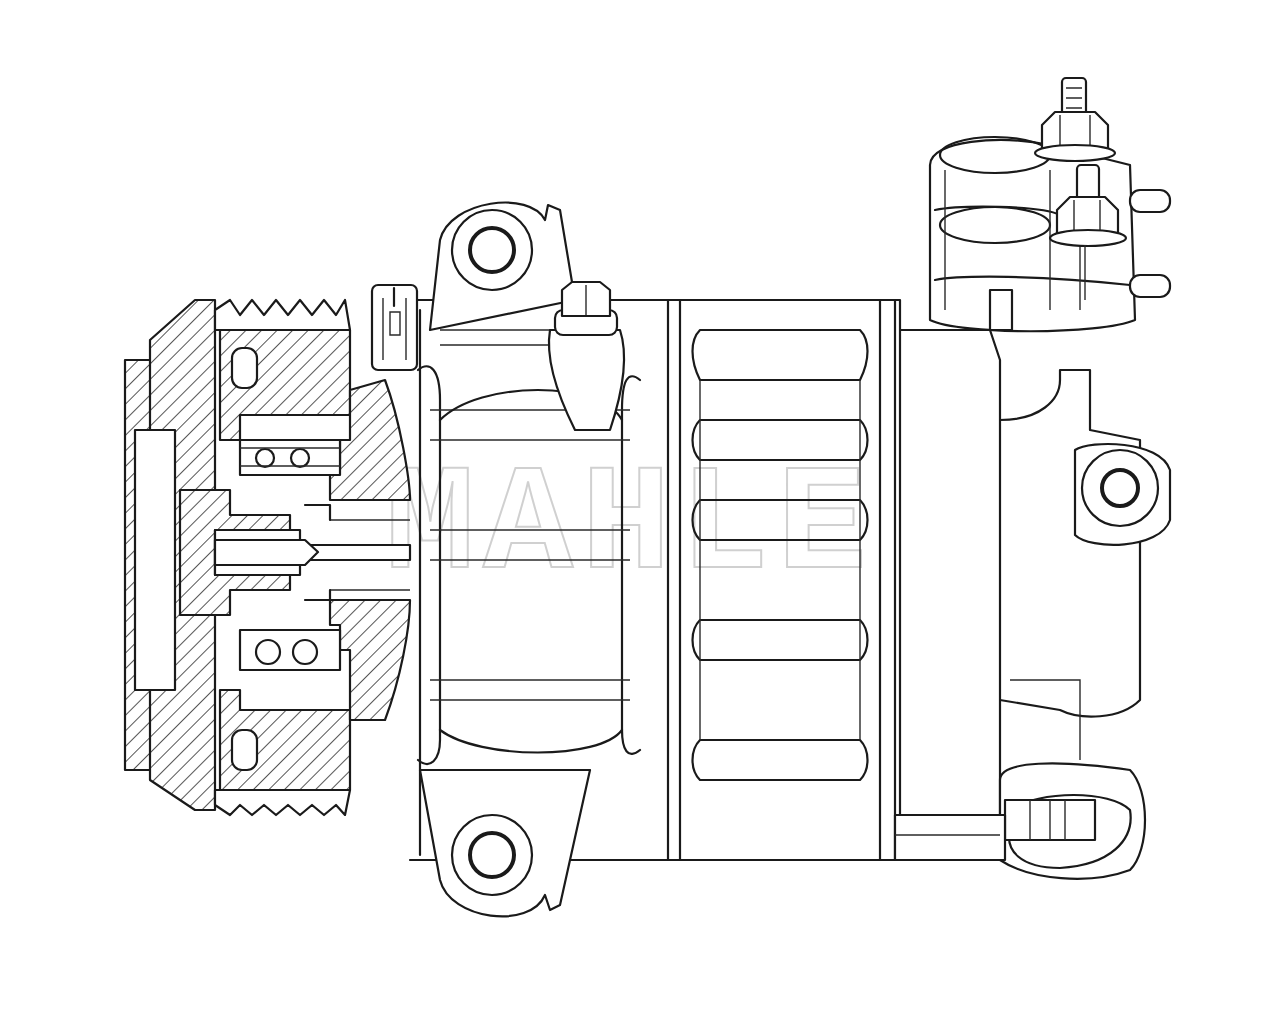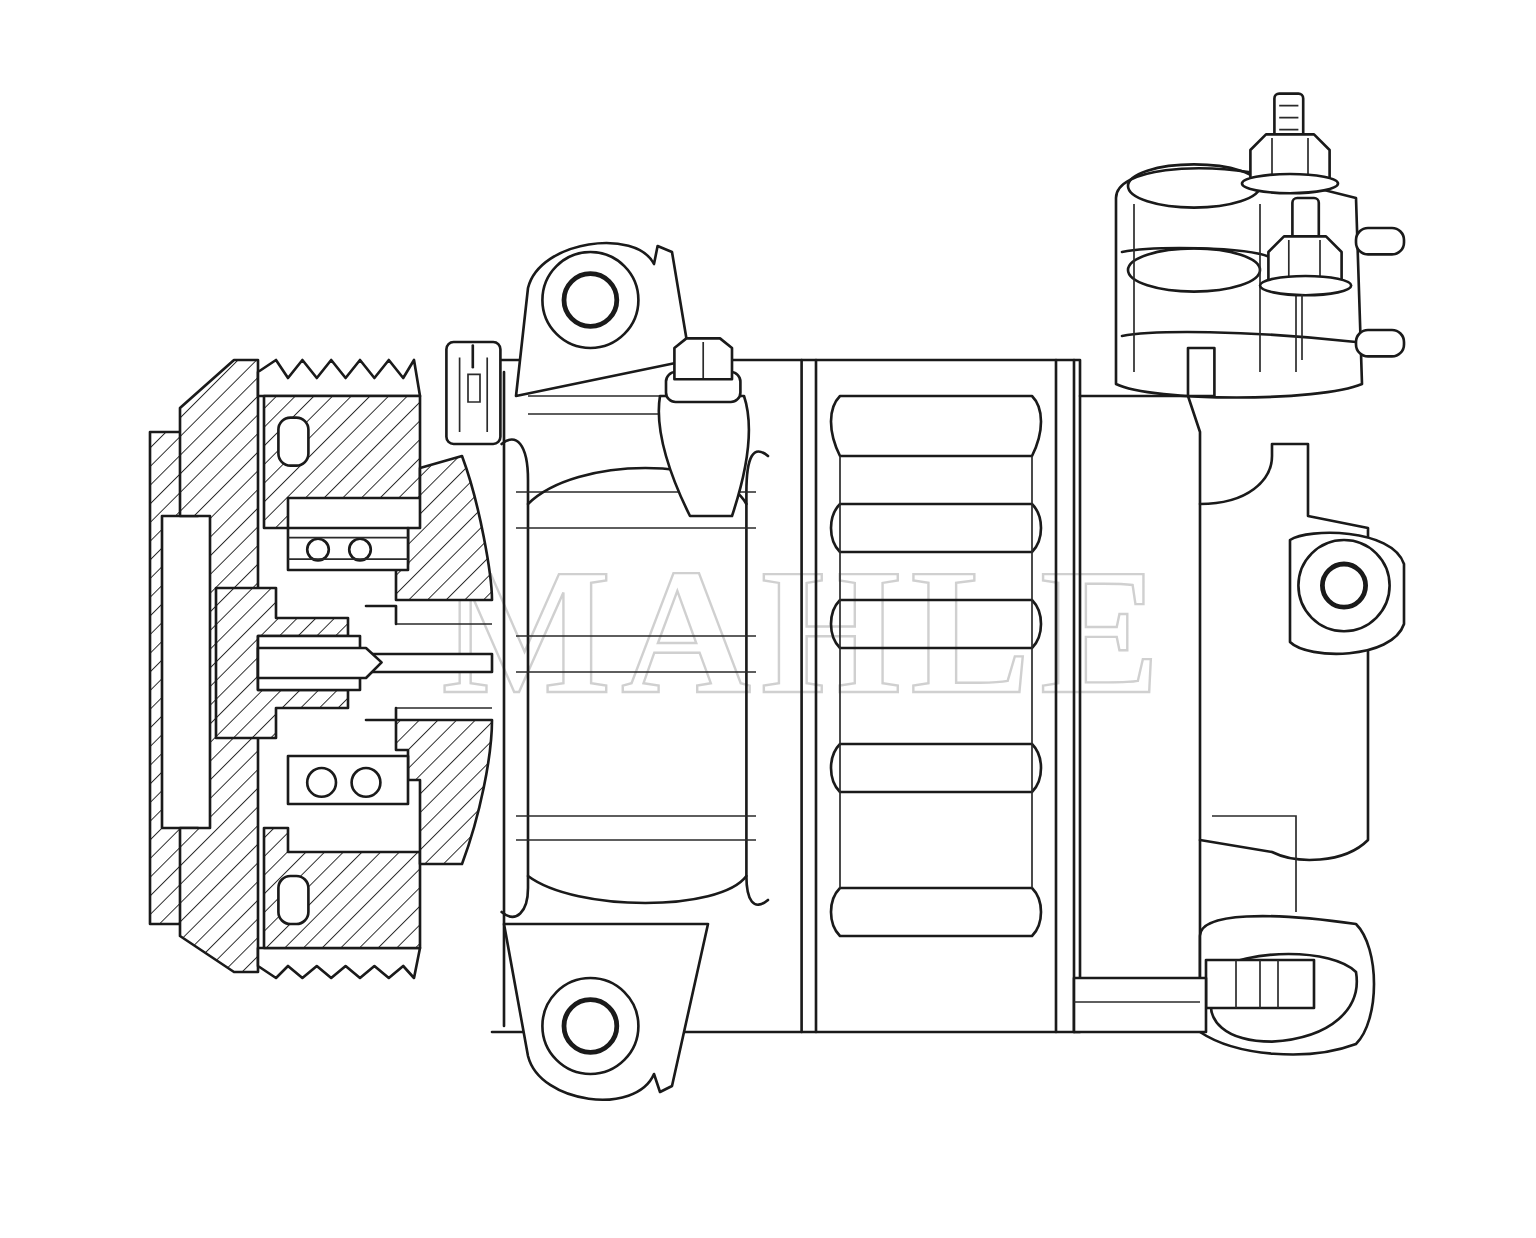--- a/index.html
+++ b/index.html
@@ -3,21 +3,21 @@
 <meta charset="utf-8">
 <style>
   html, body { margin: 0; padding: 0; background: #ffffff; }
   body { width: 1280px; height: 1032px; overflow: hidden; font-family: "Liberation Sans", sans-serif; }
   .canvas { position: relative; width: 1280px; height: 1032px; background: #fff; }
   svg { position: absolute; left: 0; top: 0; }
   .ln { fill: none; stroke: #1a1a1a; stroke-width: 2.2; stroke-linejoin: round; stroke-linecap: round; }
   .lt { fill: none; stroke: #2a2a2a; stroke-width: 1.4; }
   .wf { fill: #fff; stroke: #1a1a1a; stroke-width: 2.2; stroke-linejoin: round; }
   .hatch { fill: url(#hatch); stroke: #1a1a1a; stroke-width: 2.2; stroke-linejoin: round; }
-  .watermark { position: absolute; left: 368px; top: 452px; font-size: 150px; font-weight: bold; letter-spacing: 8px; color: transparent; -webkit-text-stroke: 2px rgba(120,120,120,0.35); font-family: Liberation Serif, serif; line-height: 1; }
+  .watermark { position: absolute; left: 385px; top: 452px; font-size: 150px; font-weight: bold; letter-spacing: 8px; color: transparent; -webkit-text-stroke: 2px rgba(120,120,120,0.35); font-family: Liberation Mono, monospace; line-height: 1; }
 </style>
 </head>
 <body>
 
 <div class="canvas">
 
   <div class="watermark">MAHLE</div>
 
   <svg width="1280" height="1032" viewBox="0 0 1280 1032">
     <defs>

